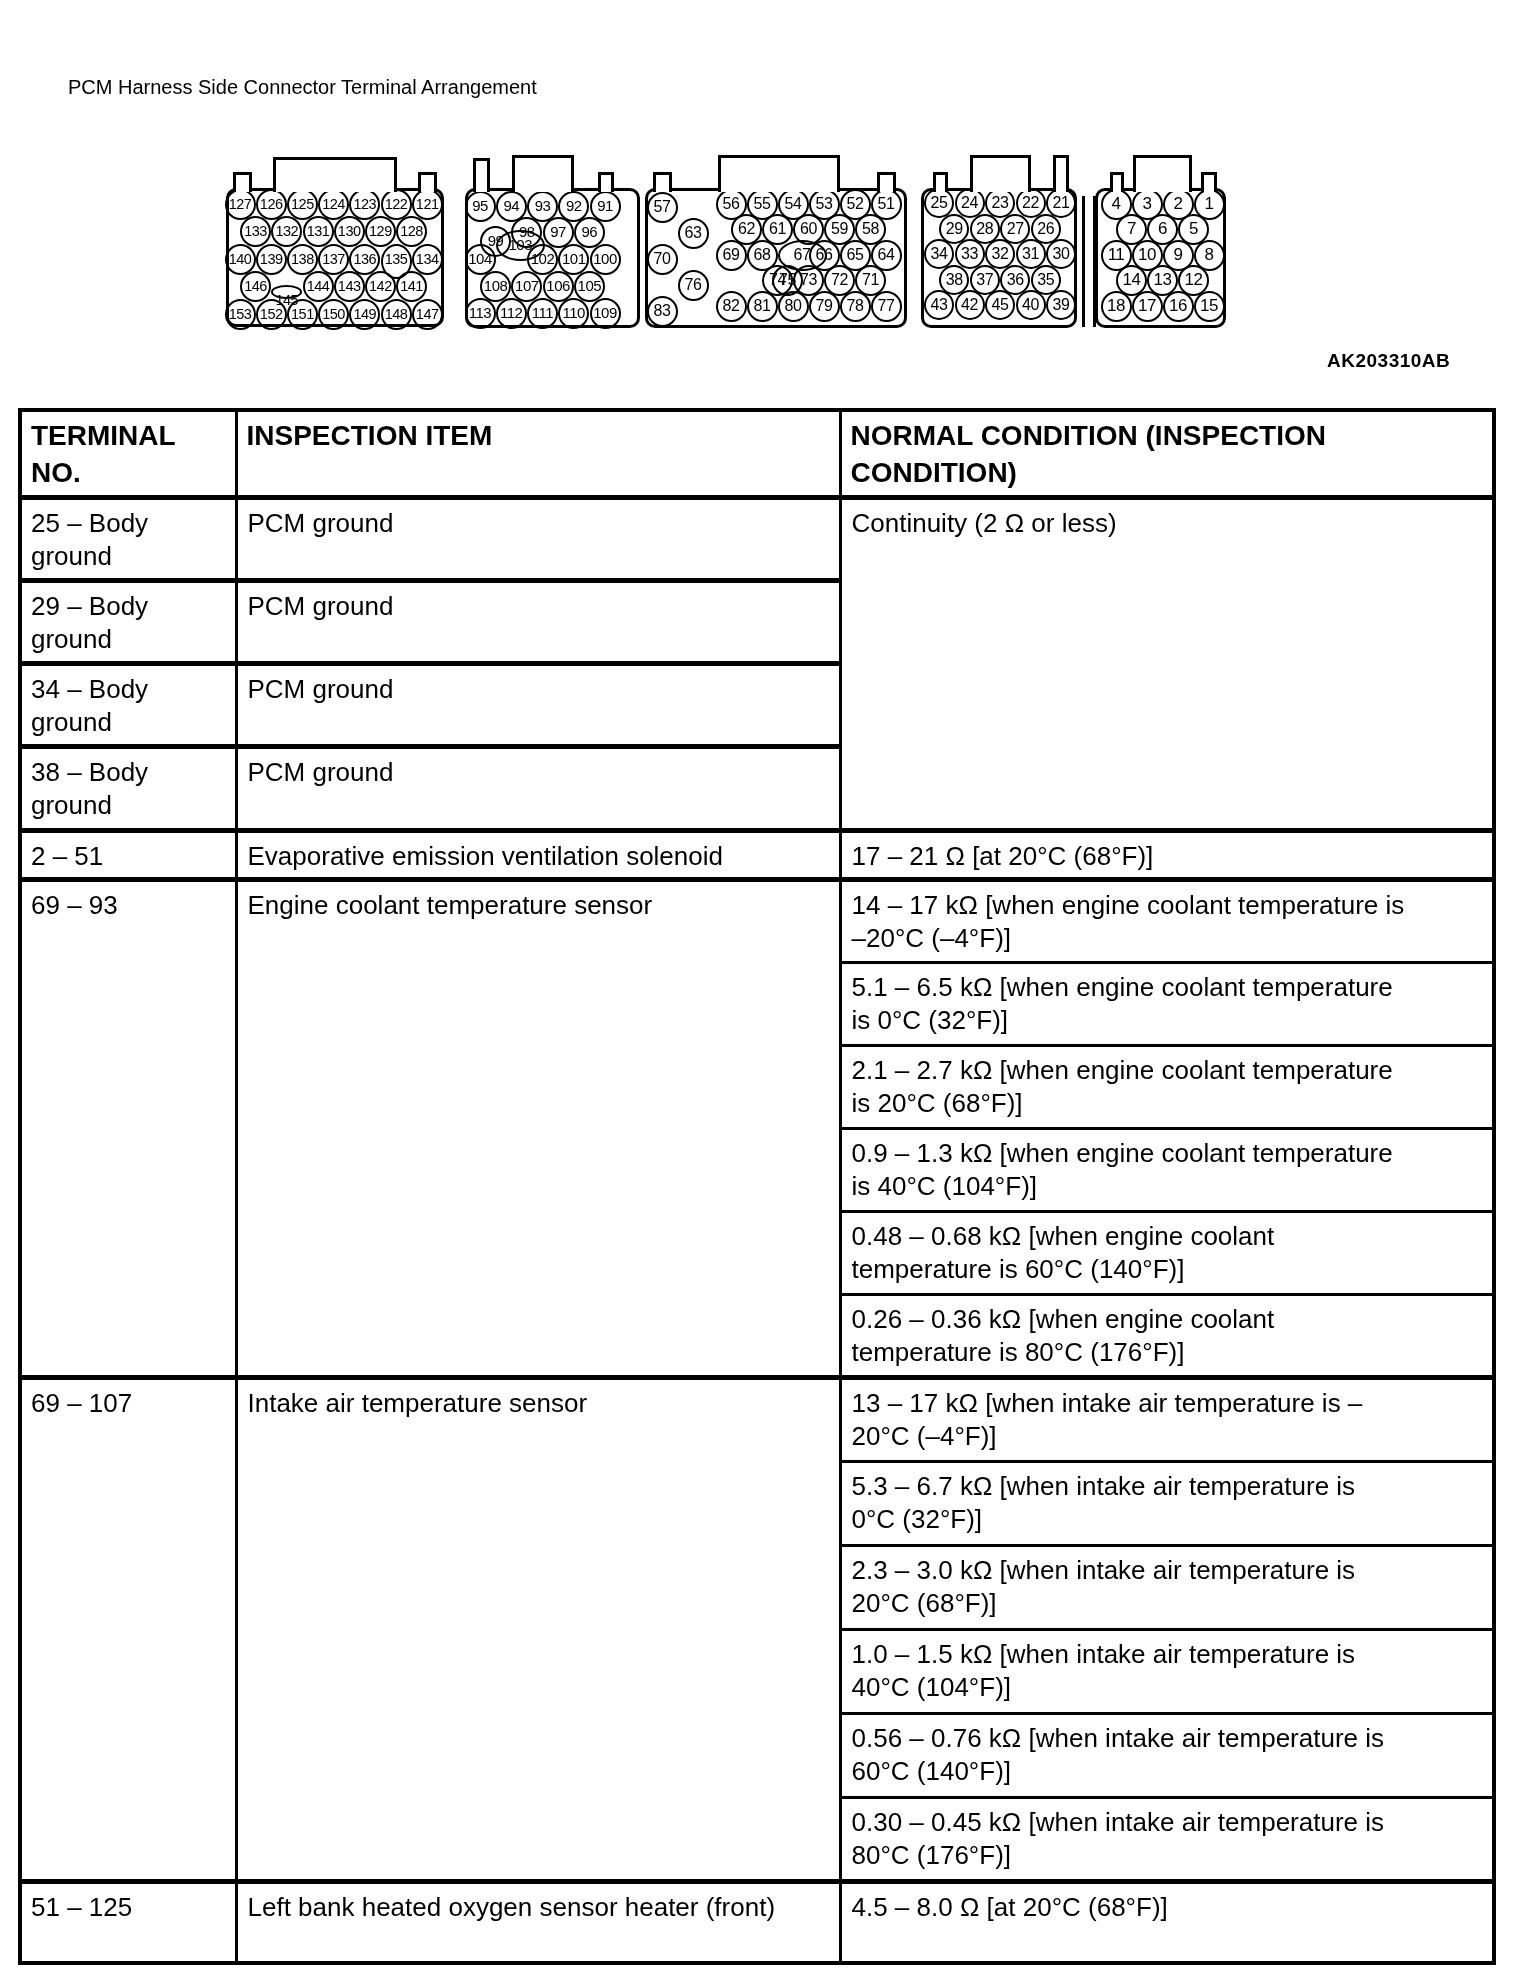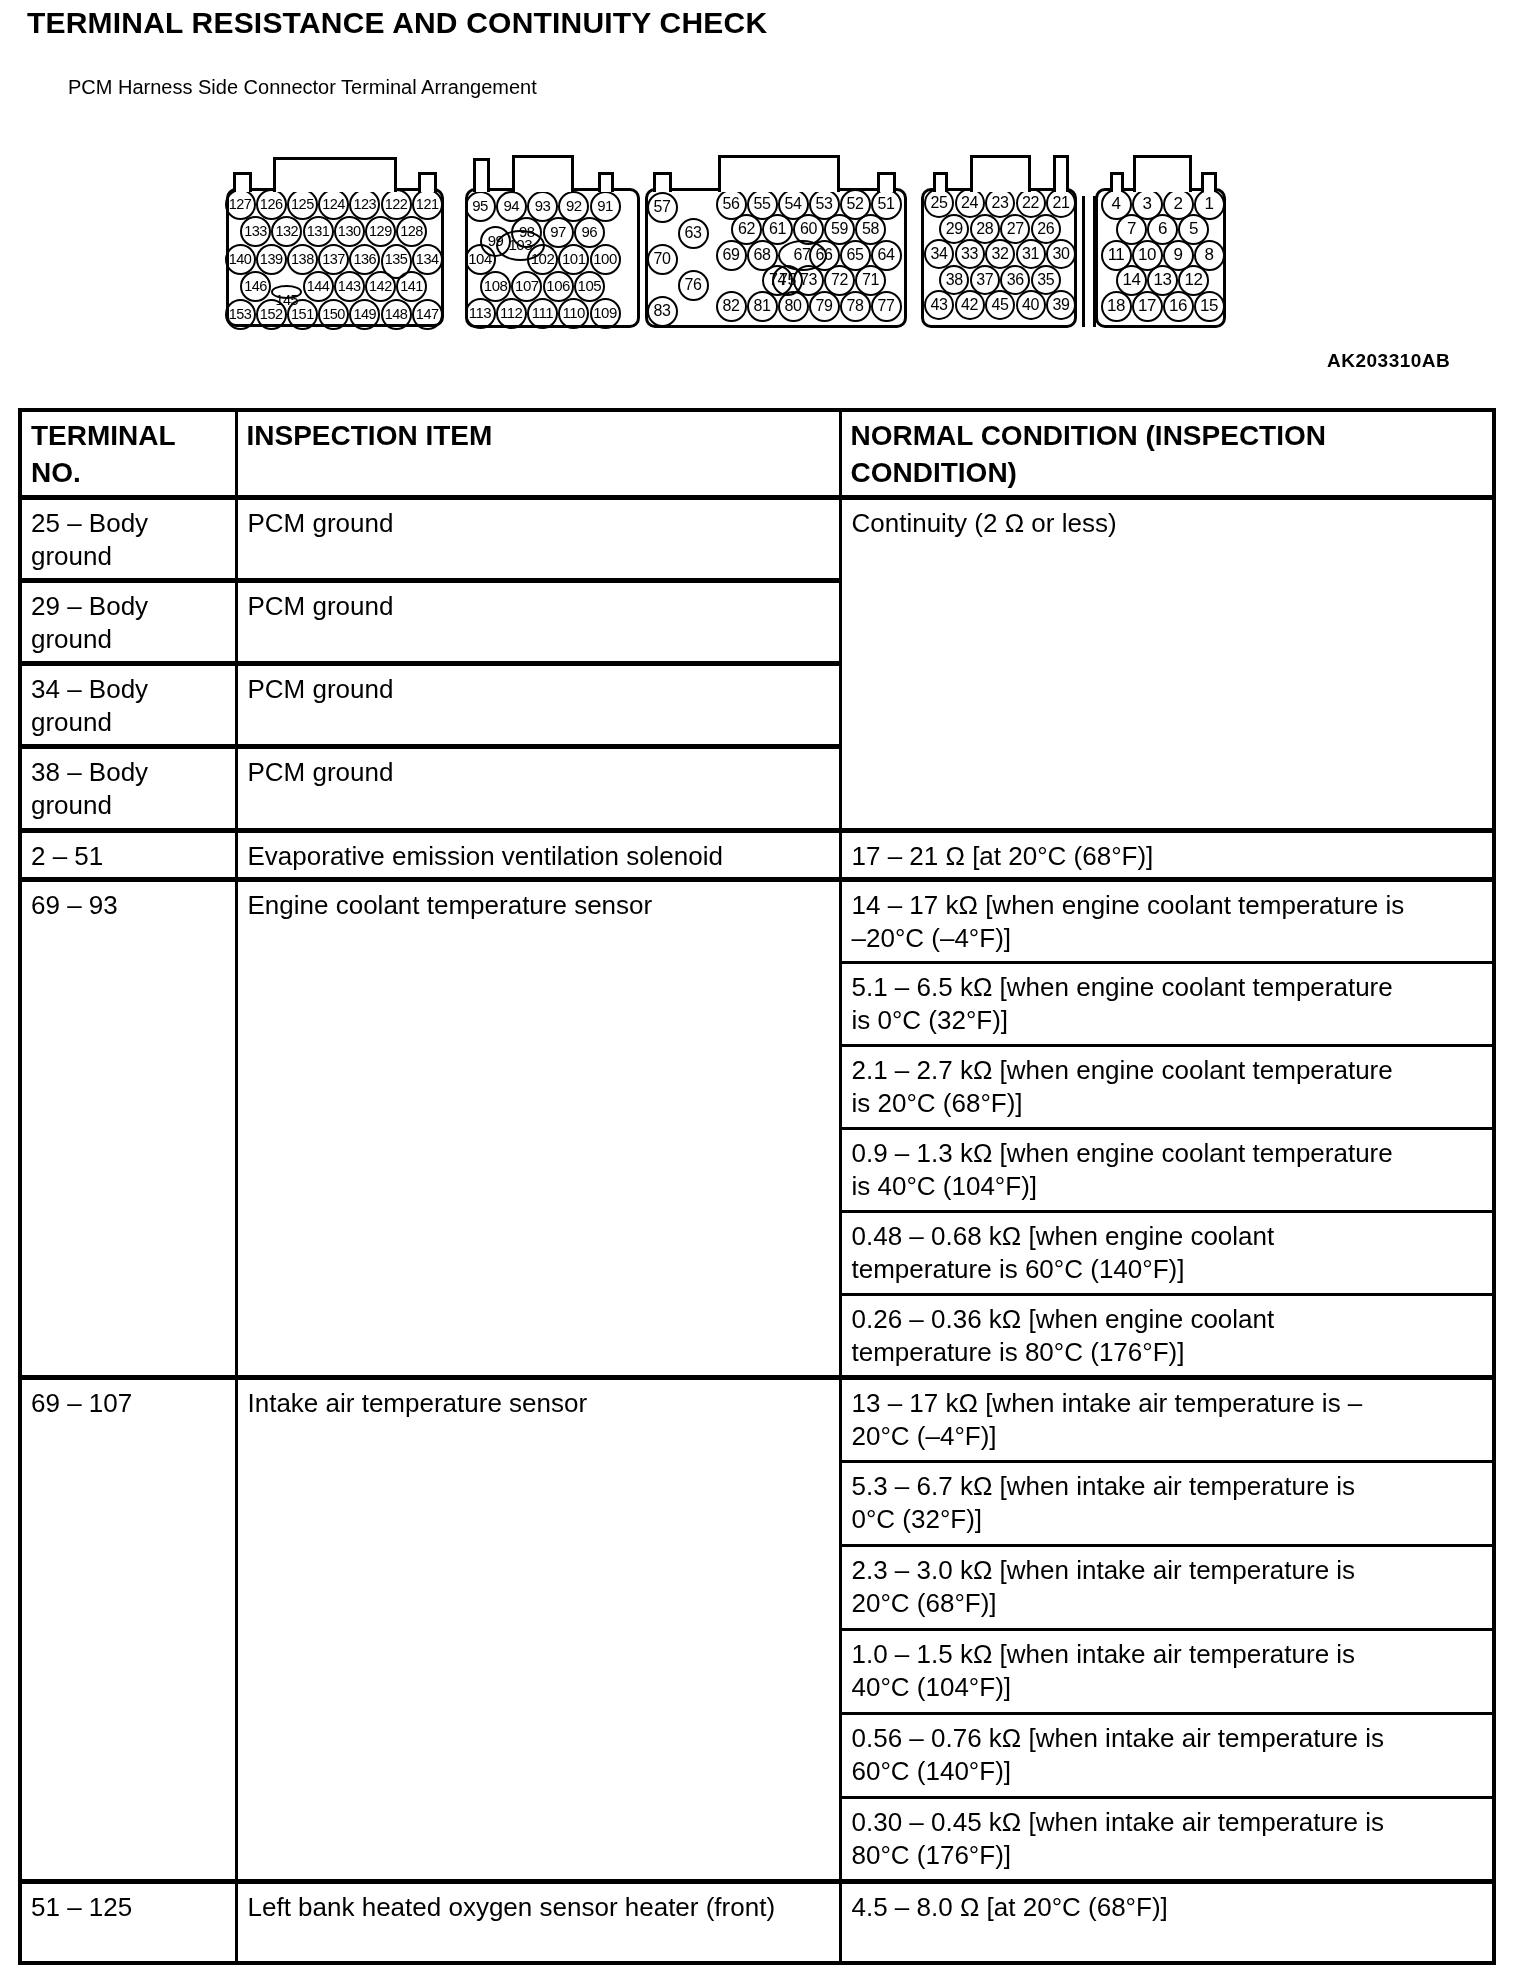--- a/index.html
+++ b/index.html
@@ -26,21 +26,20 @@
   .ttable td.c2{padding:7px 35px 4px 10px;}
   .ttable td.c3{padding:7px 87px 4px 10px;}
   .ttable tr.major>td{border-top-width:5px;}
   .ttable tr.hdr>th{border-bottom-width:5px;}
 </style>
 </head>
 <body>
 
 <div class="page">
 
-  <div class="title">TERMINAL RESISTANCE AND CONTINUITY CHECK</div>
   <div class="subtitle">PCM Harness Side Connector Terminal Arrangement</div>
 
   <div id="diagram">
       <div class="ctab" style="left: 233px; top: 172px; width: 19px; height: 20px;"></div>
       <div class="ctab" style="left: 273px; top: 157px; width: 124px; height: 35px;"></div>
       <div class="ctab" style="left: 418px; top: 172px; width: 19px; height: 20px;"></div>
       <div class="cbody" style="left: 226px; top: 188px; width: 218px; height: 139px;"></div>
       <div class="pin" style="left: 224.5px; top: 188.5px; width: 31px; height: 31px; font-size: 14.5px; line-height: 26px;">127</div>
       <div class="pin" style="left: 255.7px; top: 188.5px; width: 31px; height: 31px; font-size: 14.5px; line-height: 26px;">126</div>
       <div class="pin" style="left: 286.9px; top: 188.5px; width: 31px; height: 31px; font-size: 14.5px; line-height: 26px;">125</div>

